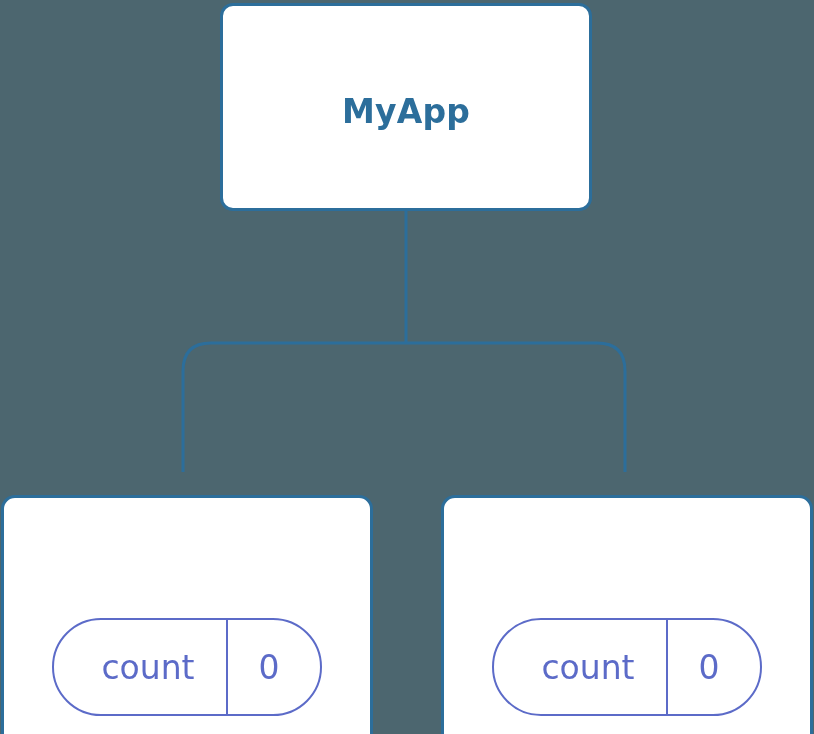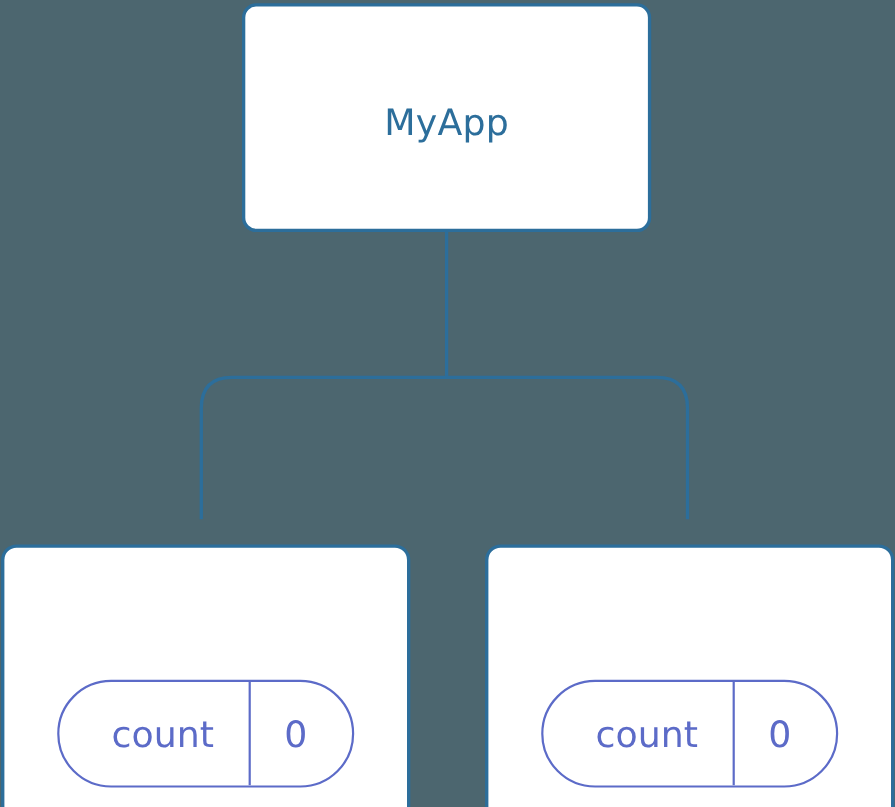--- a/index.html
+++ b/index.html
@@ -48,20 +48,21 @@
     letter-spacing: 0.2px;
     white-space: nowrap;
   }
 
   
   #node-myapp {
     left: 220px;
     top: 3px;
     width: 372px;
     height: 208px;
+    font-weight: bold;
   }
   #node-myapp .node-title {
     top: 86px;
   }
 
   
   .node-child {
     top: 472px;
     width: 372px;
     height: 262px;

